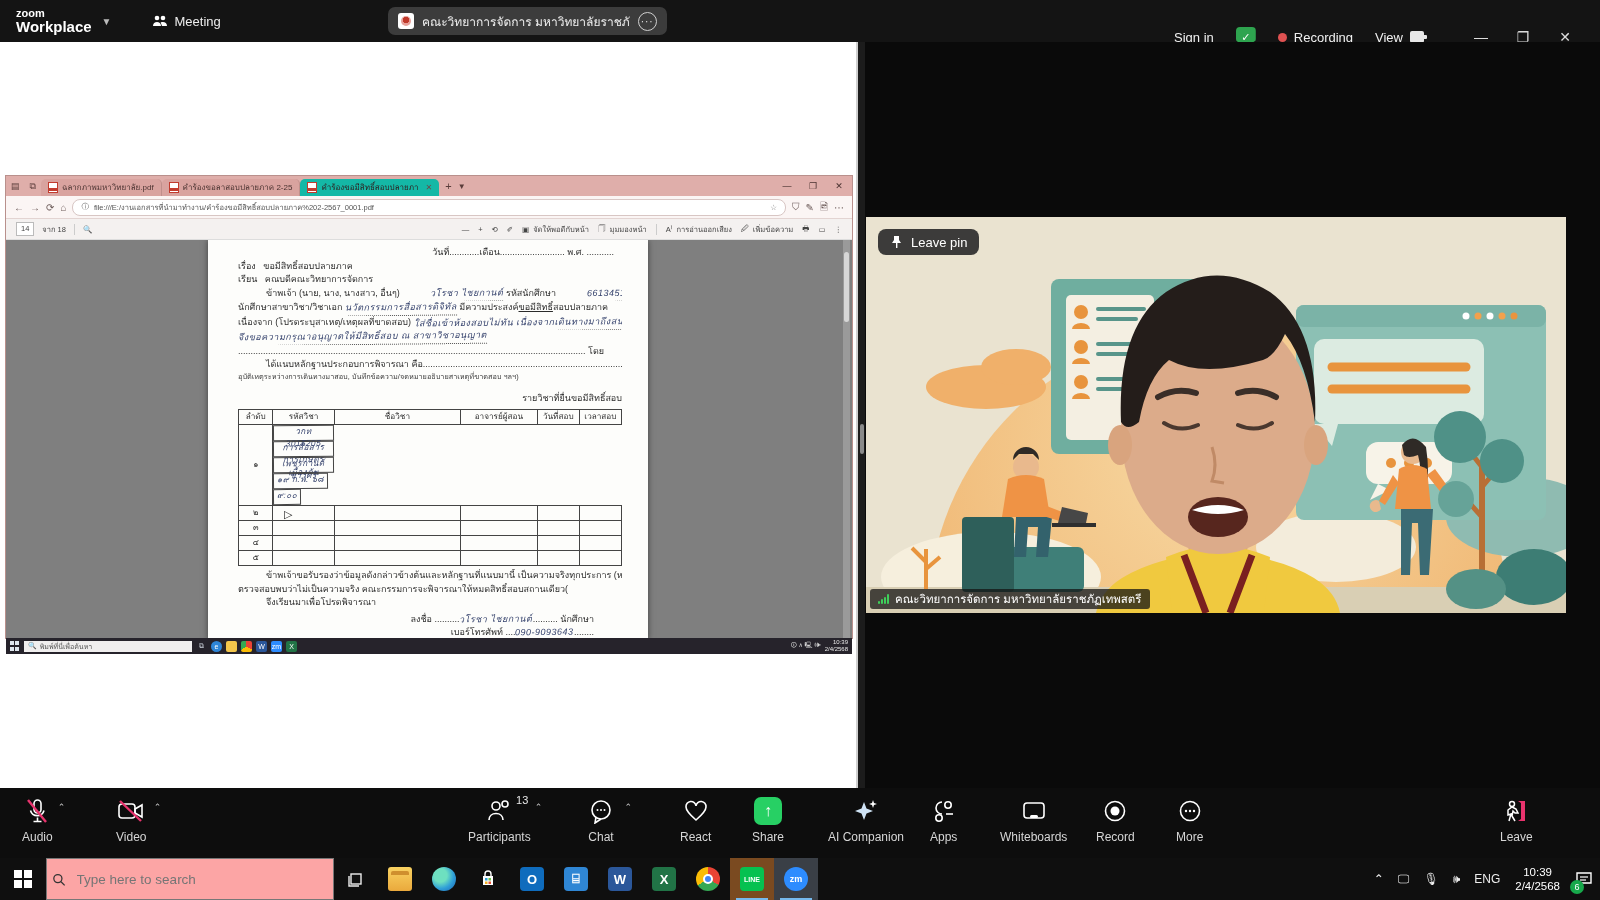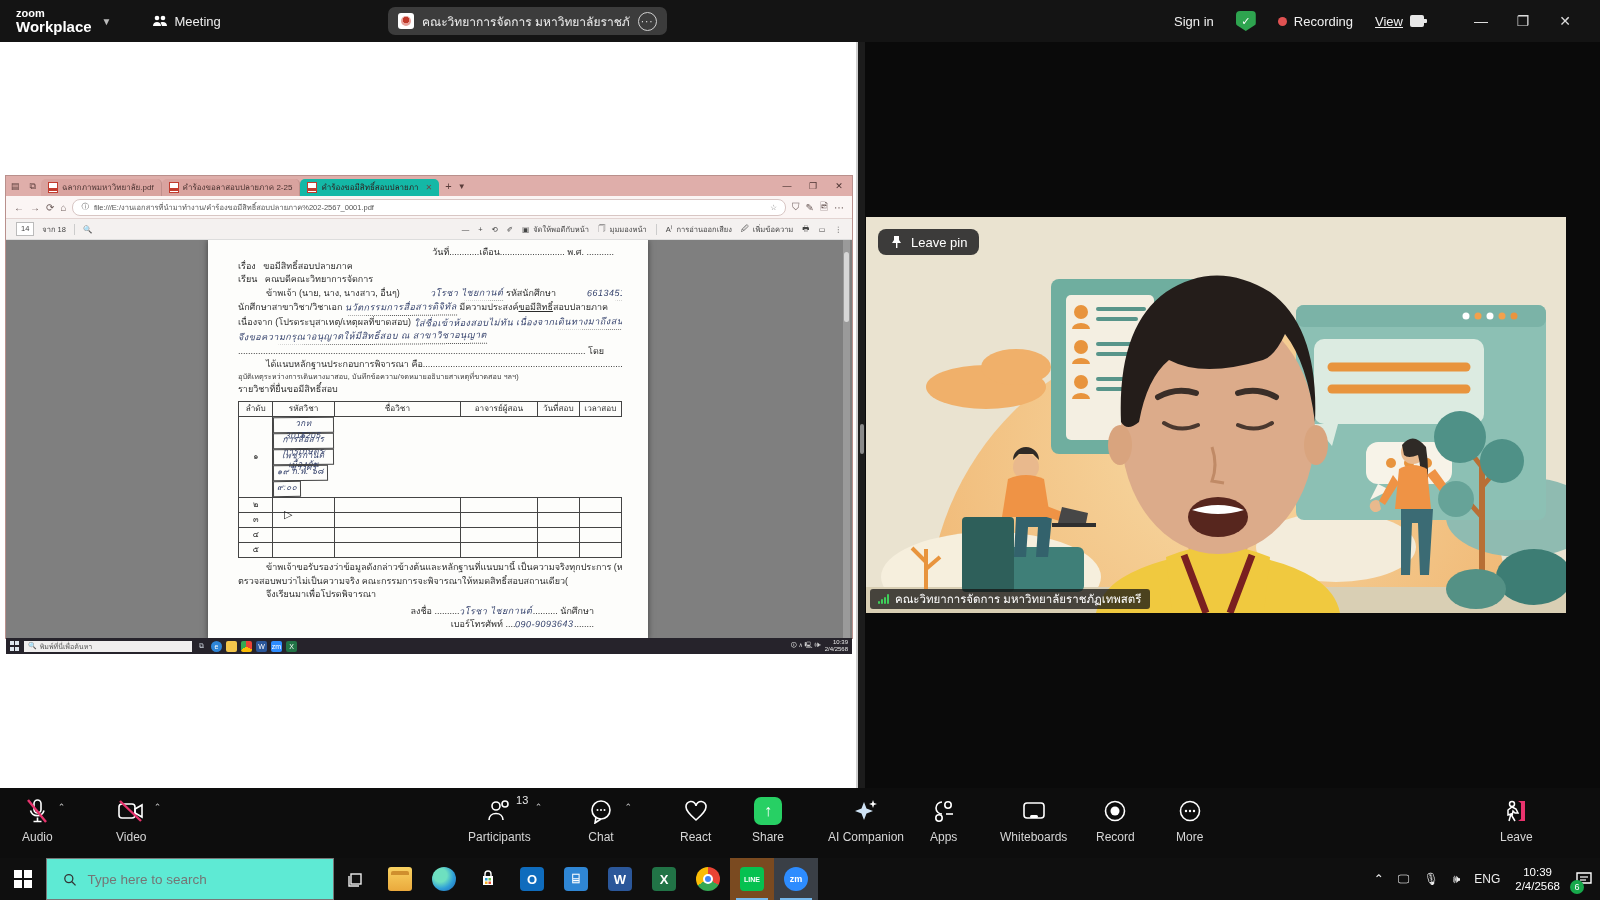--- a/index.html
+++ b/index.html
@@ -13,21 +13,21 @@
   .logo .l2{font-size:15px;font-weight:bold;}
   .chev{color:#bbb;font-size:10px;margin:0 14px 0 10px;}
   .module-tab{display:flex;align-items:center;gap:7px;font-size:13px;color:#eee;margin-left:26px;}
   .title-pill{position:absolute;left:388px;top:7px;height:28px;background:#3c3c3c;border-radius:7px;
     display:flex;align-items:center;gap:8px;padding:0 10px;font-size:12px;color:#f0f0f0;}
   .pill-logo{width:16px;height:16px;border-radius:3px;background:#fff;position:relative;overflow:hidden;}
   .pill-logo:before{content:"";position:absolute;left:3px;top:3px;width:10px;height:10px;border-radius:50%;
     background:radial-gradient(circle at 50% 40%, #c0392b 0 40%, #e7a19a 41% 100%);}
   .pill-ellipsis{width:17px;height:17px;border:1.4px solid #cfcfcf;border-radius:50%;display:flex;
     align-items:center;justify-content:center;font-size:10px;color:#e5e5e5;letter-spacing:1px;}
-  #topbar-right{position:absolute;right:0;top:0;height:42px;display:flex;align-items:center;gap:22px;padding-right:14px;}
+  #topbar-right{position:absolute;right:0;top:16px;height:42px;display:flex;align-items:center;gap:22px;padding-right:14px;}
   .signin{font-size:13px;color:#f0f0f0;}
   .shield{width:20px;height:20px;background:#2ea44f;border-radius:4px 4px 8px 8px;display:flex;align-items:center;
     justify-content:center;color:#fff;font-size:11px;clip-path:polygon(0 0,100% 0,100% 68%,50% 100%,0 68%);}
   .recording{display:flex;align-items:center;gap:7px;font-size:13px;color:#f0f0f0;}
   .recdot{width:9px;height:9px;border-radius:50%;background:#e05252;}
   .viewbtn{display:flex;align-items:center;gap:7px;font-size:13px;color:#f0f0f0;text-decoration:underline;}
   .viewic{width:14px;height:12px;background:#e8e8e8;border-radius:2px;position:relative;}
   .viewic:after{content:"";position:absolute;right:-3px;top:4px;width:4px;height:4px;background:#e8e8e8;border-radius:1px;}
   .winbtns{display:flex;margin-left:14px;}
   .winbtn{width:42px;height:42px;display:flex;align-items:center;justify-content:center;color:#ddd;font-size:14px;}
@@ -66,21 +66,21 @@
   .page{position:absolute;left:202px;top:0;width:440px;height:400px;background:#fdfdfb;
     box-shadow:0 0 6px rgba(0,0,0,.5);padding:6px 26px 0 30px;box-sizing:border-box;
     color:#2b2b2b;font-size:9px;line-height:1.5;}
   .pscroll{position:absolute;right:2px;top:0;width:7px;height:400px;background:#9a9a9a;}
   .pscroll .thumb{position:absolute;left:1px;top:12px;width:5px;height:70px;background:#d6d6d6;border-radius:3px;}
   .hw{font-style:italic;color:#33406b;letter-spacing:.5px;transform:rotate(-.6deg);display:inline-block;}
   .dot-u{border-bottom:1px dotted #555;}
   .docline{white-space:nowrap;overflow:hidden;}
   .indent{text-indent:28px;}
   .note{font-size:7.3px;color:#3a3a3a;line-height:1.4;}
-  .tbl-title{text-align:left;margin-top:2px;font-family:Liberation Mono, monospace;}
+  .tbl-title{text-align:right;margin-top:10px;}
   table.sheet{border-collapse:collapse;width:100%;margin-top:4px;}
   table.sheet th,table.sheet td{border:1px solid #444;font-weight:normal;font-size:8.2px;
     padding:0 3px;height:14px;text-align:center;}
   .sigblock{margin-top:3px;}
   .r1{text-align:right;padding-right:28px;}
   .cursor{position:absolute;left:278px;top:268px;color:#111;font-size:11px;}
   
   #inner-taskbar{position:absolute;left:6px;top:596px;width:846px;height:16px;background:#26232b;
     display:flex;align-items:center;gap:4px;padding:0 4px;box-sizing:border-box;}
   .itb-start{width:10px;height:10px;display:grid;grid-template-columns:4px 4px;grid-gap:1px;}
@@ -111,22 +111,22 @@
   .ctl svg{display:block;}
   .subchev{position:absolute;font-size:9px;color:#cfcfcf;top:6px;}
   .badge13{position:absolute;top:-2px;right:-16px;font-size:11px;color:#e8e8e8;}
   .sharebox{width:28px;height:28px;background:#27d064;border-radius:7px;display:flex;align-items:center;
     justify-content:center;color:#fff;font-size:16px;font-weight:bold;}
   
   #taskbar{position:absolute;left:0;top:858px;width:1600px;height:42px;background:#0f0f0f;display:flex;align-items:stretch;}
   .tb-start{width:46px;display:flex;align-items:center;justify-content:center;}
   .tb-start .grid{display:grid;grid-template-columns:8px 8px;grid-gap:2px;}
   .tb-start .grid i{width:8px;height:8px;background:#fff;}
-  .tb-search{width:288px;background:#5eead4;border:1px solid #777;display:flex;align-items:center;gap:9px;
-    padding:0 16px;box-sizing:border-box;}
+  .tb-search{width:288px;background:#fca5a5;border:1px solid #777;display:flex;align-items:center;gap:9px;
+    padding:0 5px;box-sizing:border-box;}
   .tb-search input{border:none;background:transparent;outline:none;font-size:13.5px;color:#333;width:100%;
     font-family:"Liberation Sans",sans-serif;}
   .tb-ic{width:44px;display:flex;align-items:center;justify-content:center;position:relative;}
   .appic{width:24px;height:24px;border-radius:4px;display:flex;align-items:center;justify-content:center;
     color:#fff;font-size:13px;font-weight:bold;}
   .tb-ic.active{background:#3a3f46;}
   .tb-ic.active:after{content:"";position:absolute;left:6px;bottom:0;right:6px;height:2px;background:#76b9ed;}
   .tb-ic.line-active{background:#7a4a20;}
   .tray{margin-left:auto;display:flex;align-items:center;gap:0;}
   .tray .titem{padding:0 7px;color:#eee;display:flex;align-items:center;justify-content:center;font-size:12px;height:42px;}

